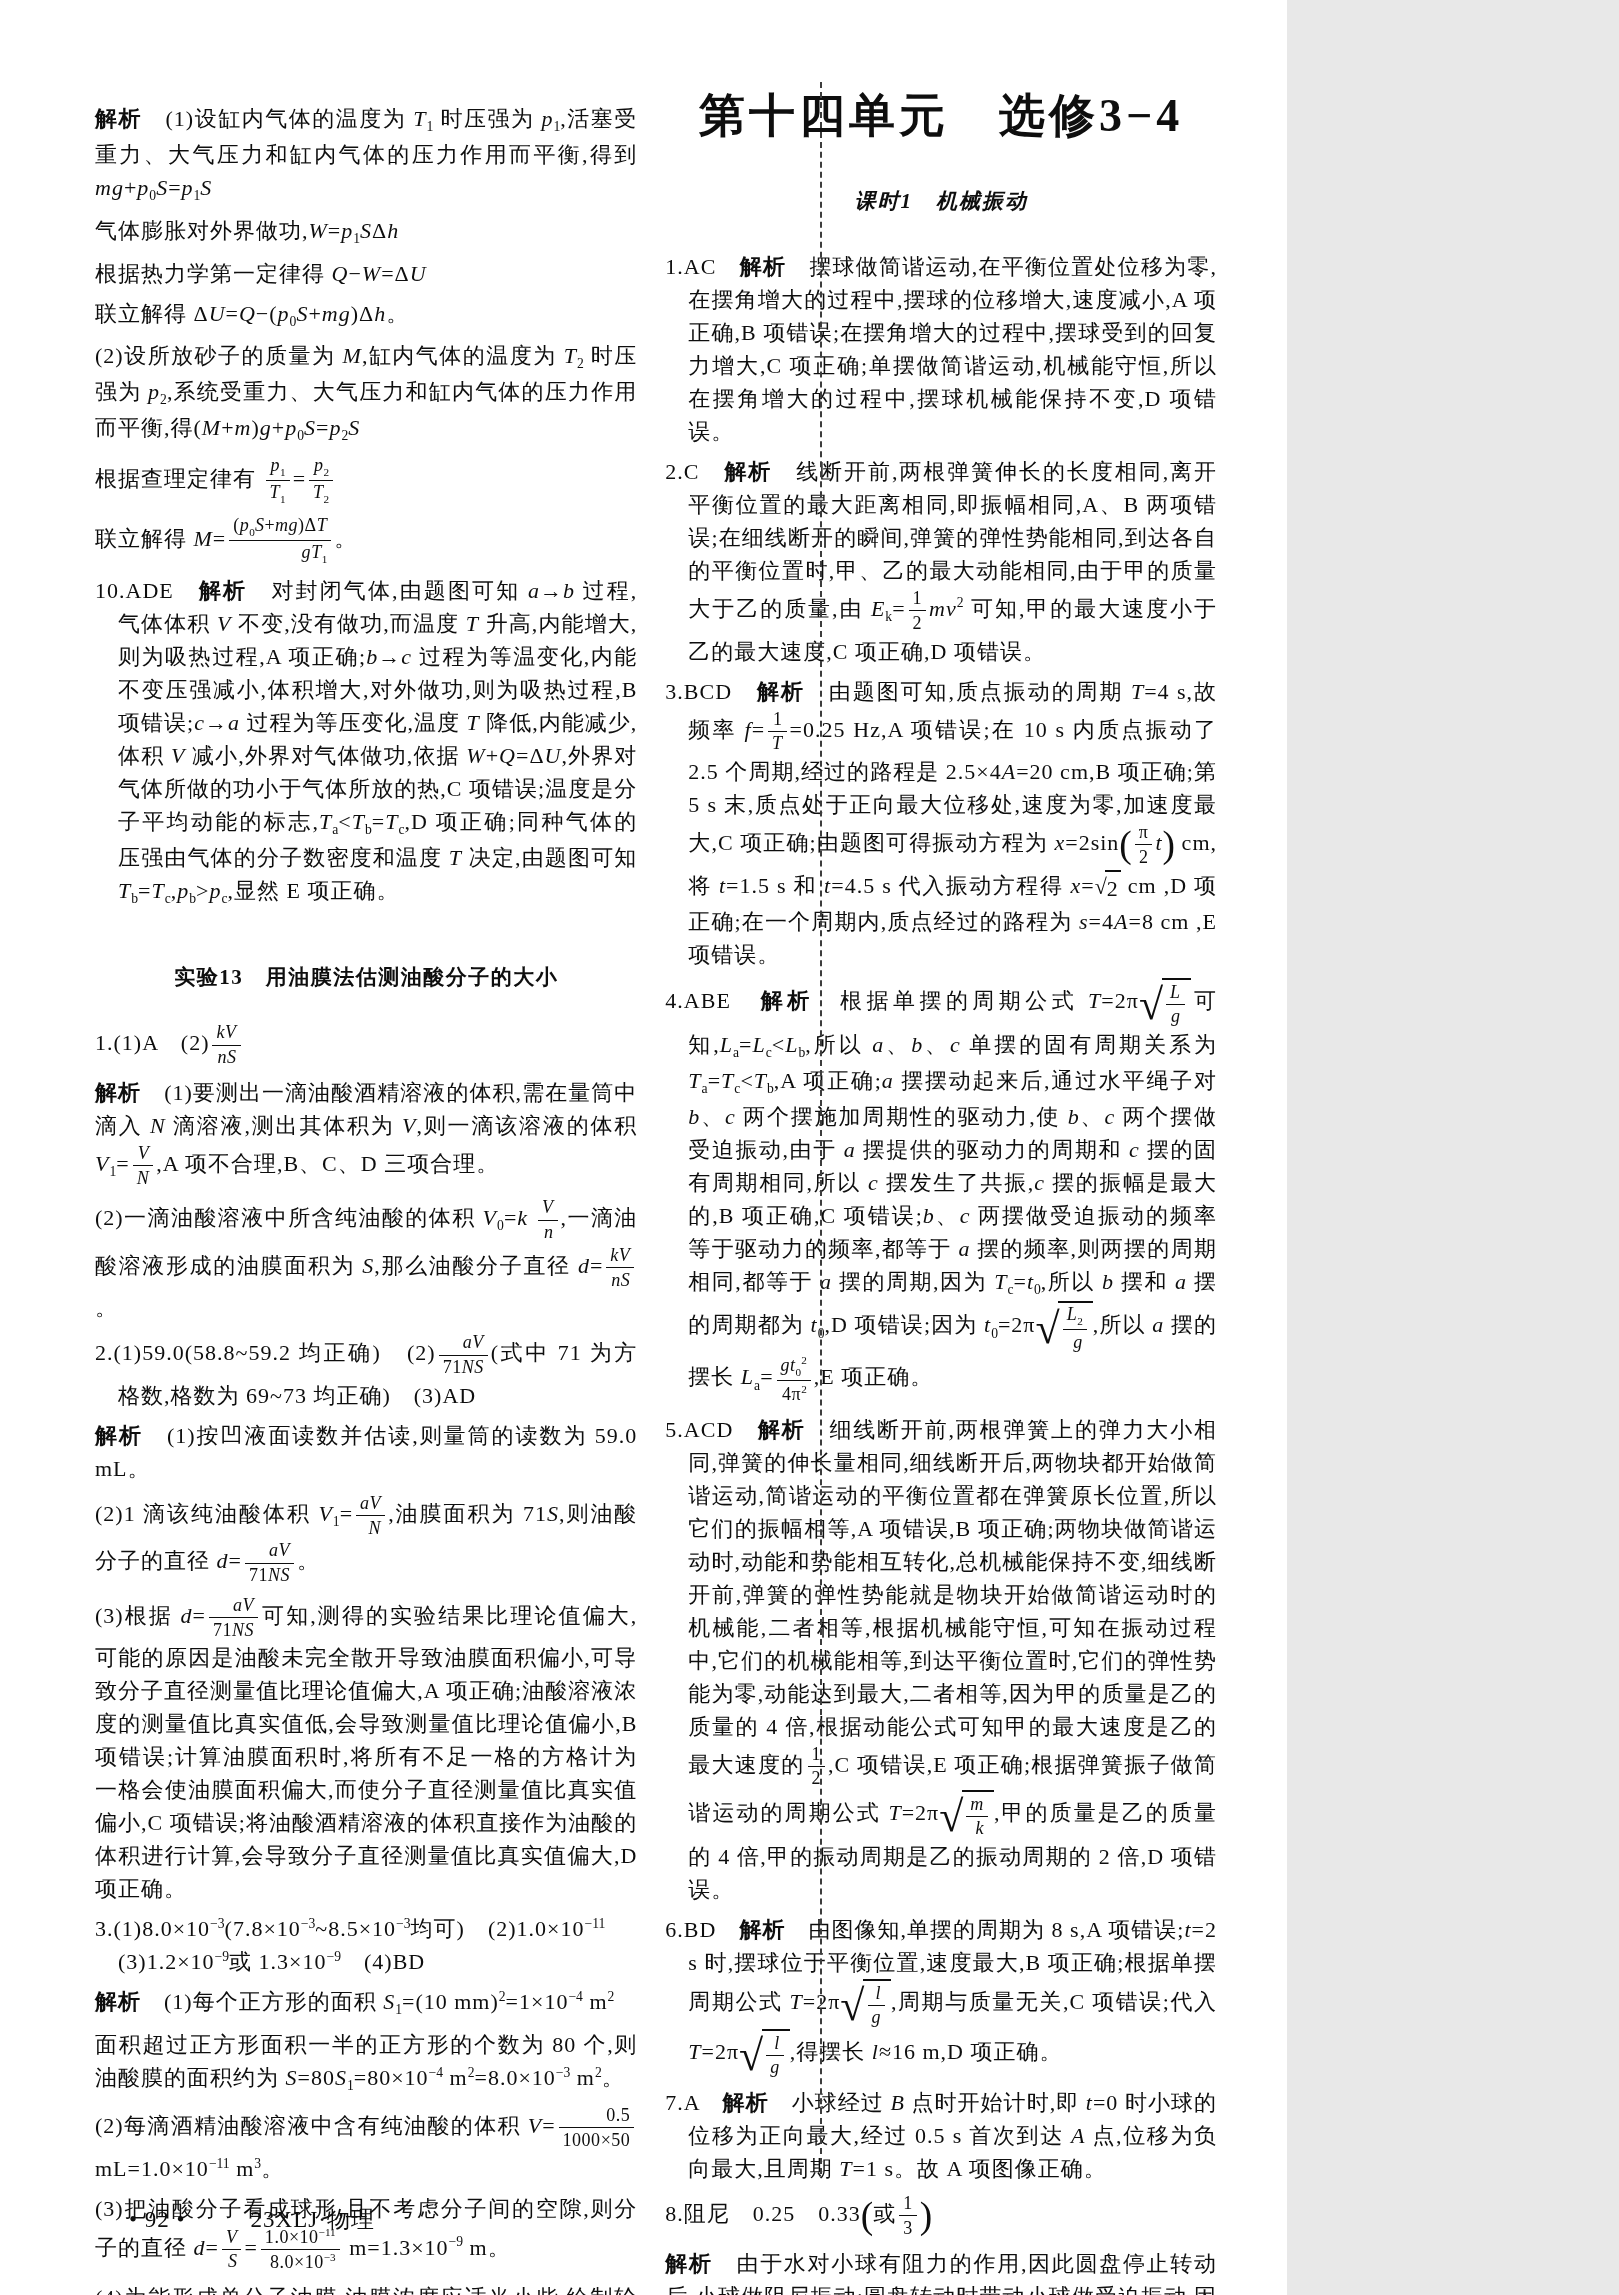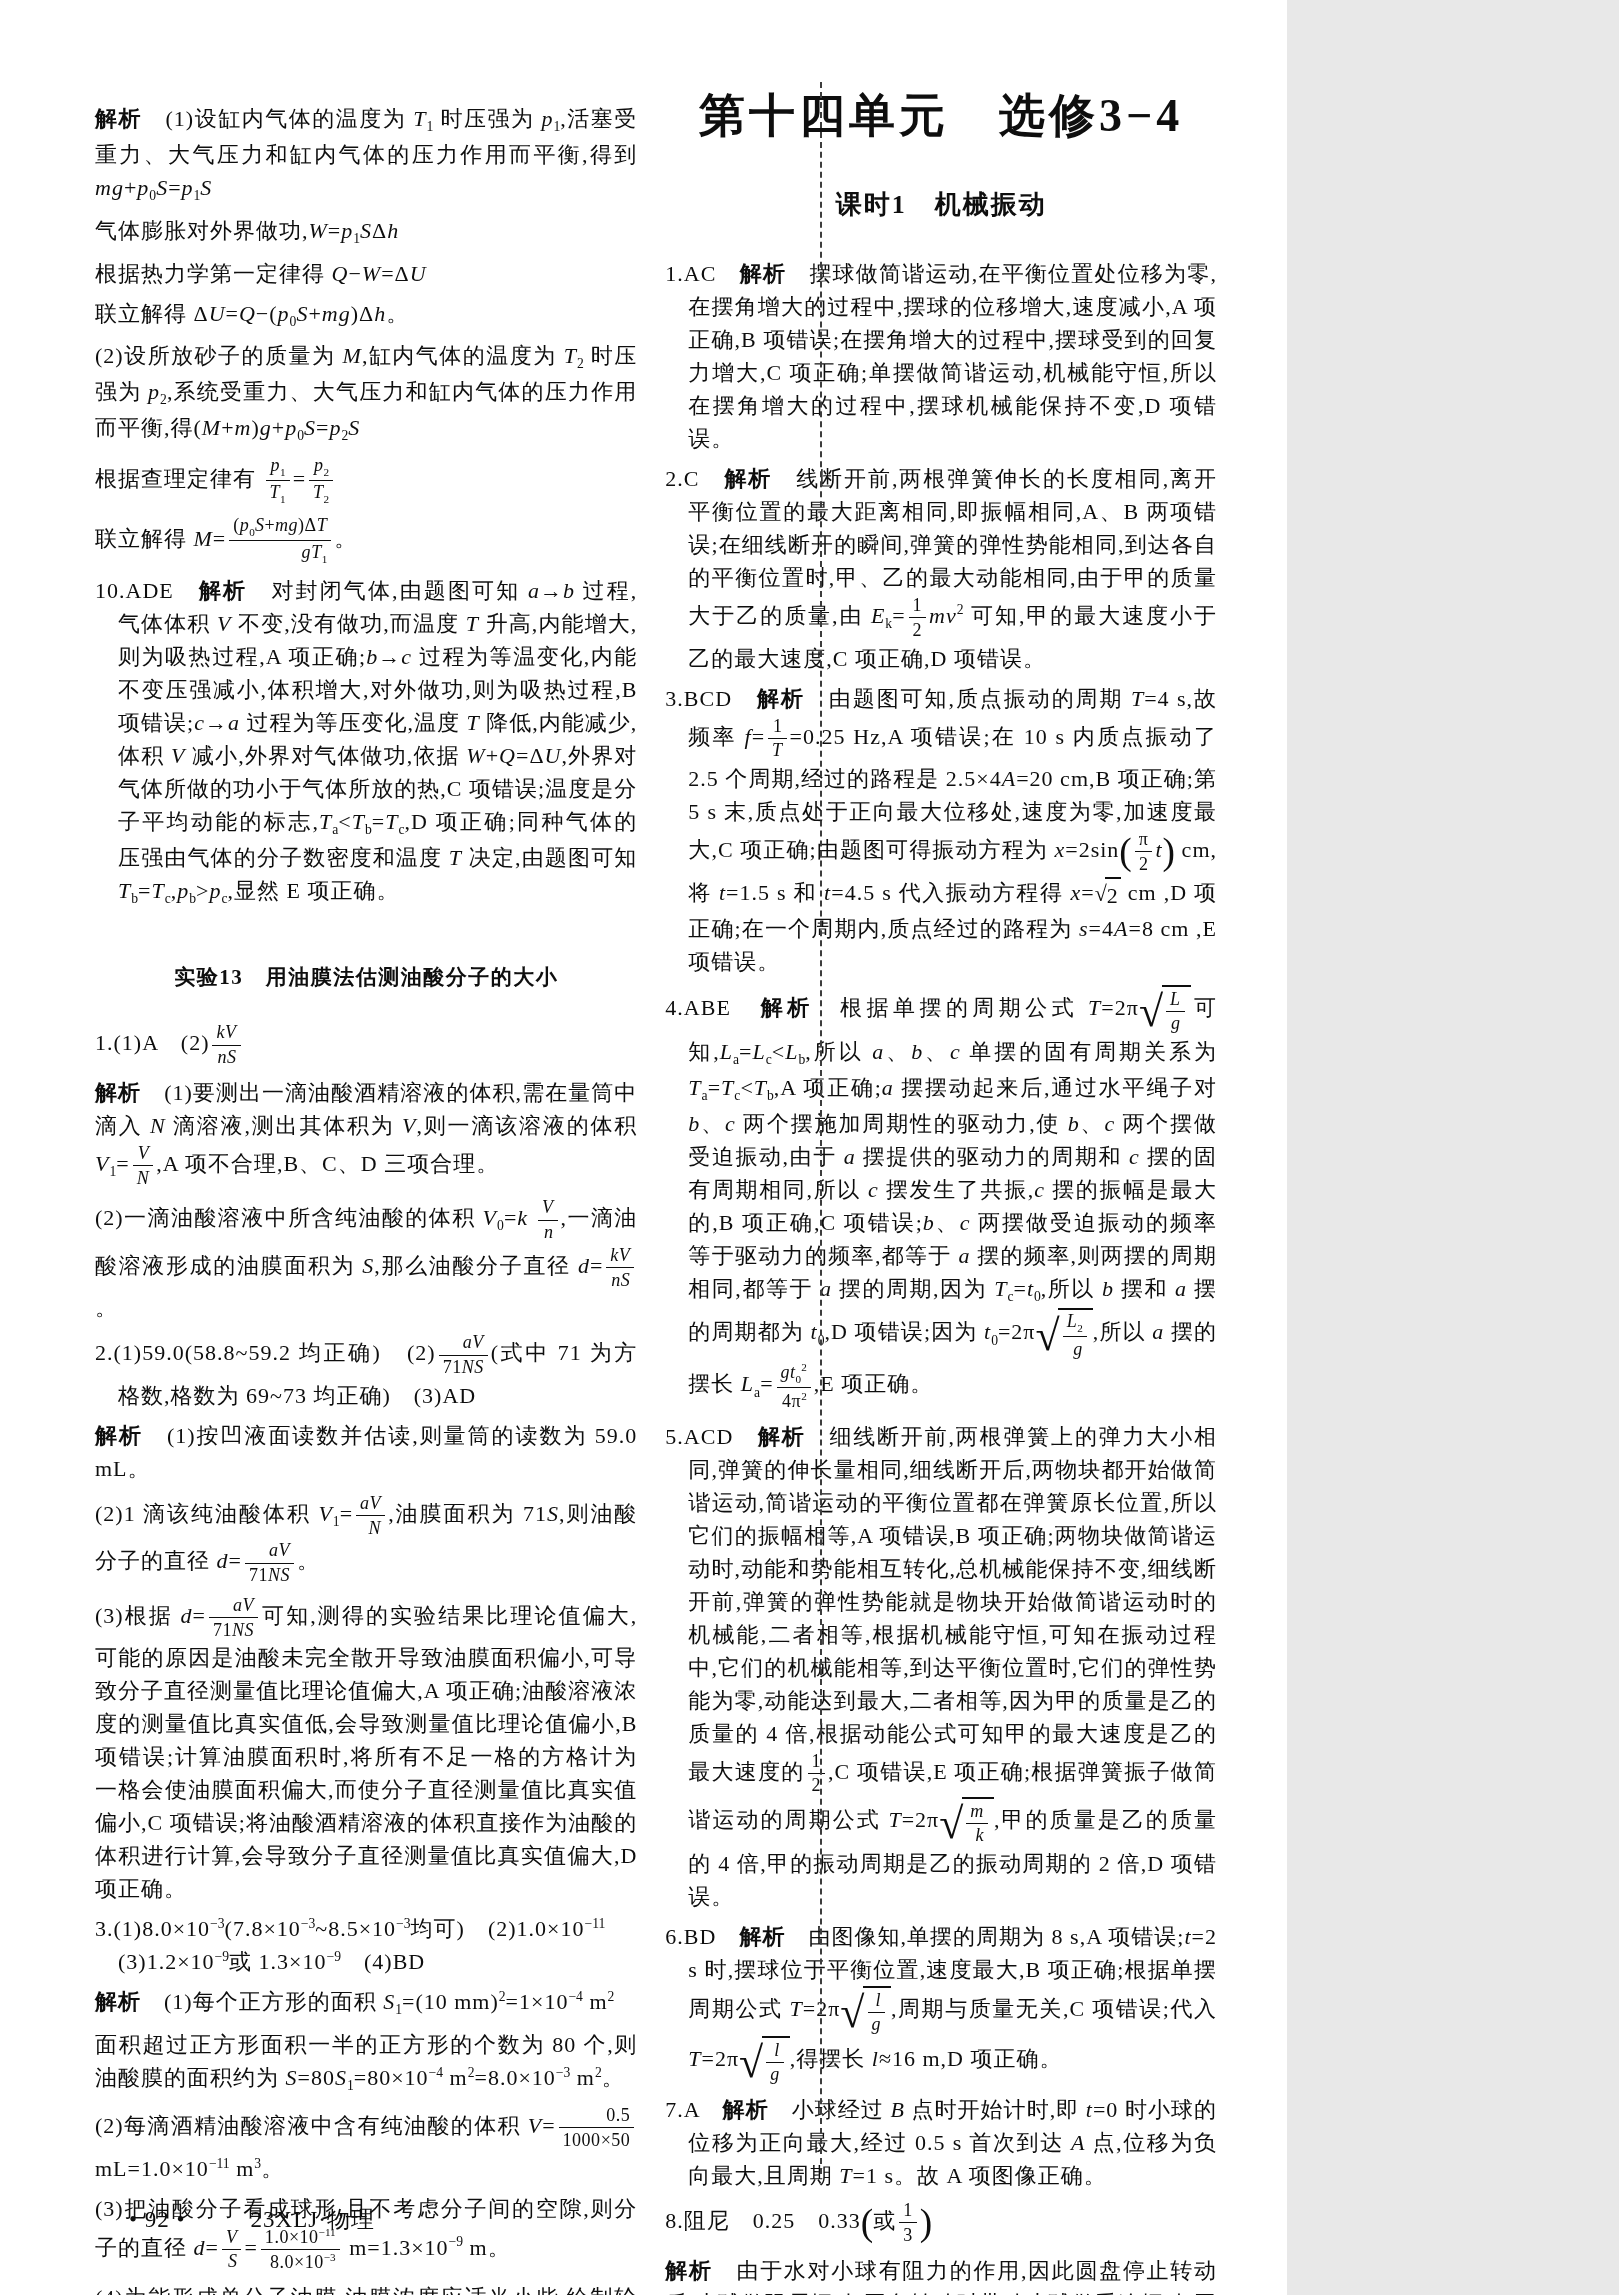--- a/index.html
+++ b/index.html
@@ -37,21 +37,21 @@
   .sq .rs { font-style:normal; line-height:1; }
   .sq .rb { border-top:2px solid #0e0e0e; padding:0.5px 3px 0 1.5px; margin-left:-1.5px; }
   .sq.tall .rs { font-size:2.0em; line-height:0.9; transform:translateY(0.04em); }
   
   .bp { font-size:1.7em; vertical-align:middle; line-height:0.7; letter-spacing:0; }
   
   h1.unit-title {
     font-size:46px; font-weight:700; text-align:center;
     letter-spacing:4px; margin:10px 0 40px;
   }
-  h2.lesson-title { font-size:26px; font-weight:700; text-align:center; letter-spacing:2px; margin:0 0 35px; }
+  h2.lesson-title { font-size:21px; font-weight:700; text-align:center; letter-spacing:2px; margin:0 0 35px;font-style:italic; }
   h2.exp-heading  { font-size:21px; font-weight:700; text-align:center; letter-spacing:1.5px; margin:54px 0 30px; }
   
   .footer {
     position:absolute; left:129px; bottom:60px;
     font-size:23px; letter-spacing:1px; display:flex; gap:65px; align-items:baseline;
   }
 </style>
 </head>
 <body>
 

